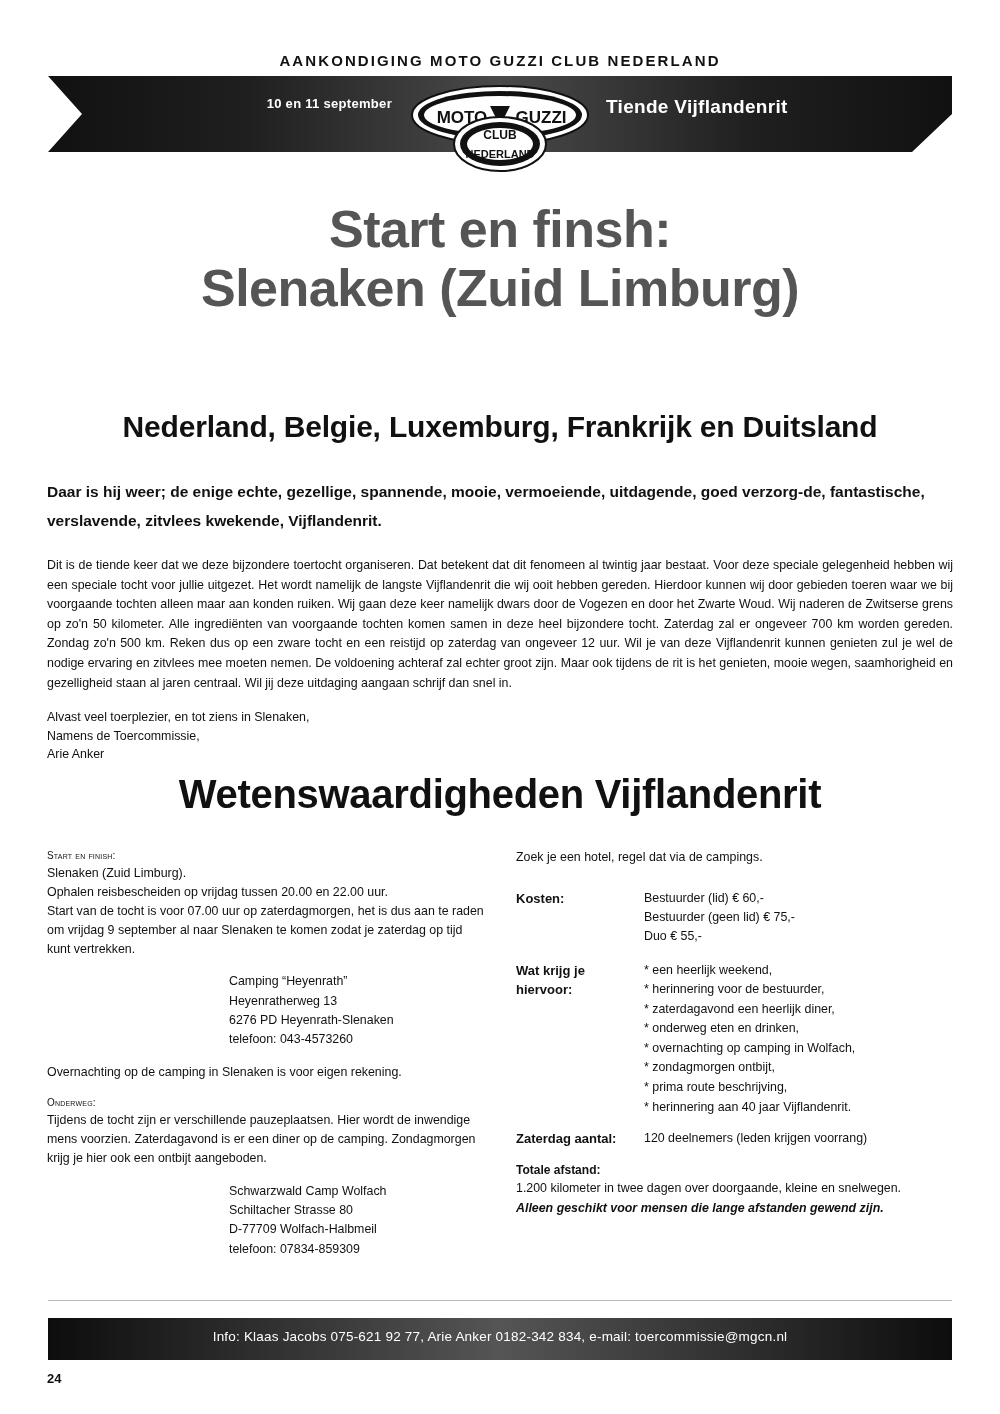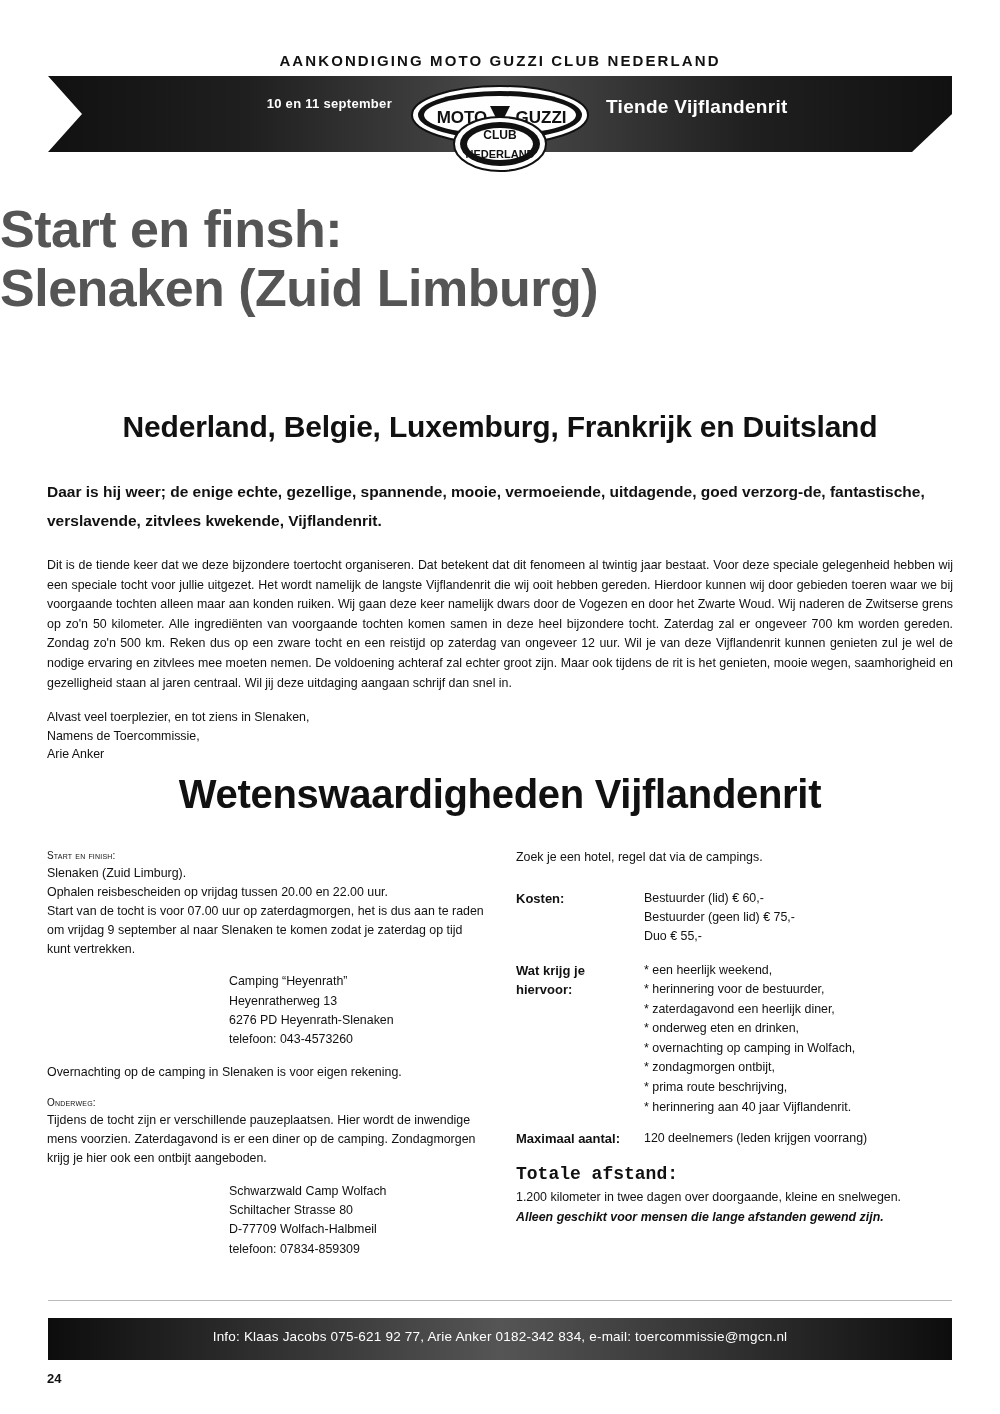--- a/index.html
+++ b/index.html
@@ -83,20 +83,21 @@
     width: 180px;
     height: 95px;
   }
 
   
   .title {
     position: absolute;
     top: 200px;
     left: 0;
     width: 1000px;
+    text-align: center;
     font-size: 52px;
     line-height: 1.14;
     font-weight: bold;
     color: #555;
     letter-spacing: -0.5px;
   }
 
   .subtitle {
     position: absolute;
     top: 410px;
@@ -175,22 +176,21 @@
 
   .smallcaps-head {
     font-weight: normal;
     font-size: 10px;
     font-variant: small-caps;
     letter-spacing: .2px;
     margin-bottom: 1px;
   }
   .bold-head {
     font-weight: bold;
-    font-size: 18px;
-    font-family: Liberation Mono, monospace;
+    font-size: 12px;
   }
 
   .block { margin-bottom: 13px; }
   .indent-block {
     margin: 14px 0 14px 182px;
     line-height: 1.55;
   }
 
   .kv {
     display: flex;
@@ -343,21 +343,21 @@
         <div>* zaterdagavond een heerlijk diner,</div>
         <div>* onderweg eten en drinken,</div>
         <div>* overnachting op camping in Wolfach,</div>
         <div>* zondagmorgen ontbijt,</div>
         <div>* prima route beschrijving,</div>
         <div>* herinnering aan 40 jaar Vijflandenrit.</div>
       </div>
     </div>
 
     <div class="kv" style="margin-top:10px;">
-      <div class="kv-key">Maximaal aantal:</div>
+      <div class="kv-key">Zaterdag aantal:</div>
       <div class="kv-val">120 deelnemers (leden krijgen voorrang)</div>
     </div>
 
     <div style="margin-top:12px;">
       <div class="bold-head">Totale afstand:</div>
       <div class="total-line">1.200 kilometer in twee dagen over doorgaande, kleine en snelwegen.</div>
       <div class="total-line italic-bold">Alleen geschikt voor mensen die lange afstanden gewend zijn.</div>
     </div>
   </div>
 

